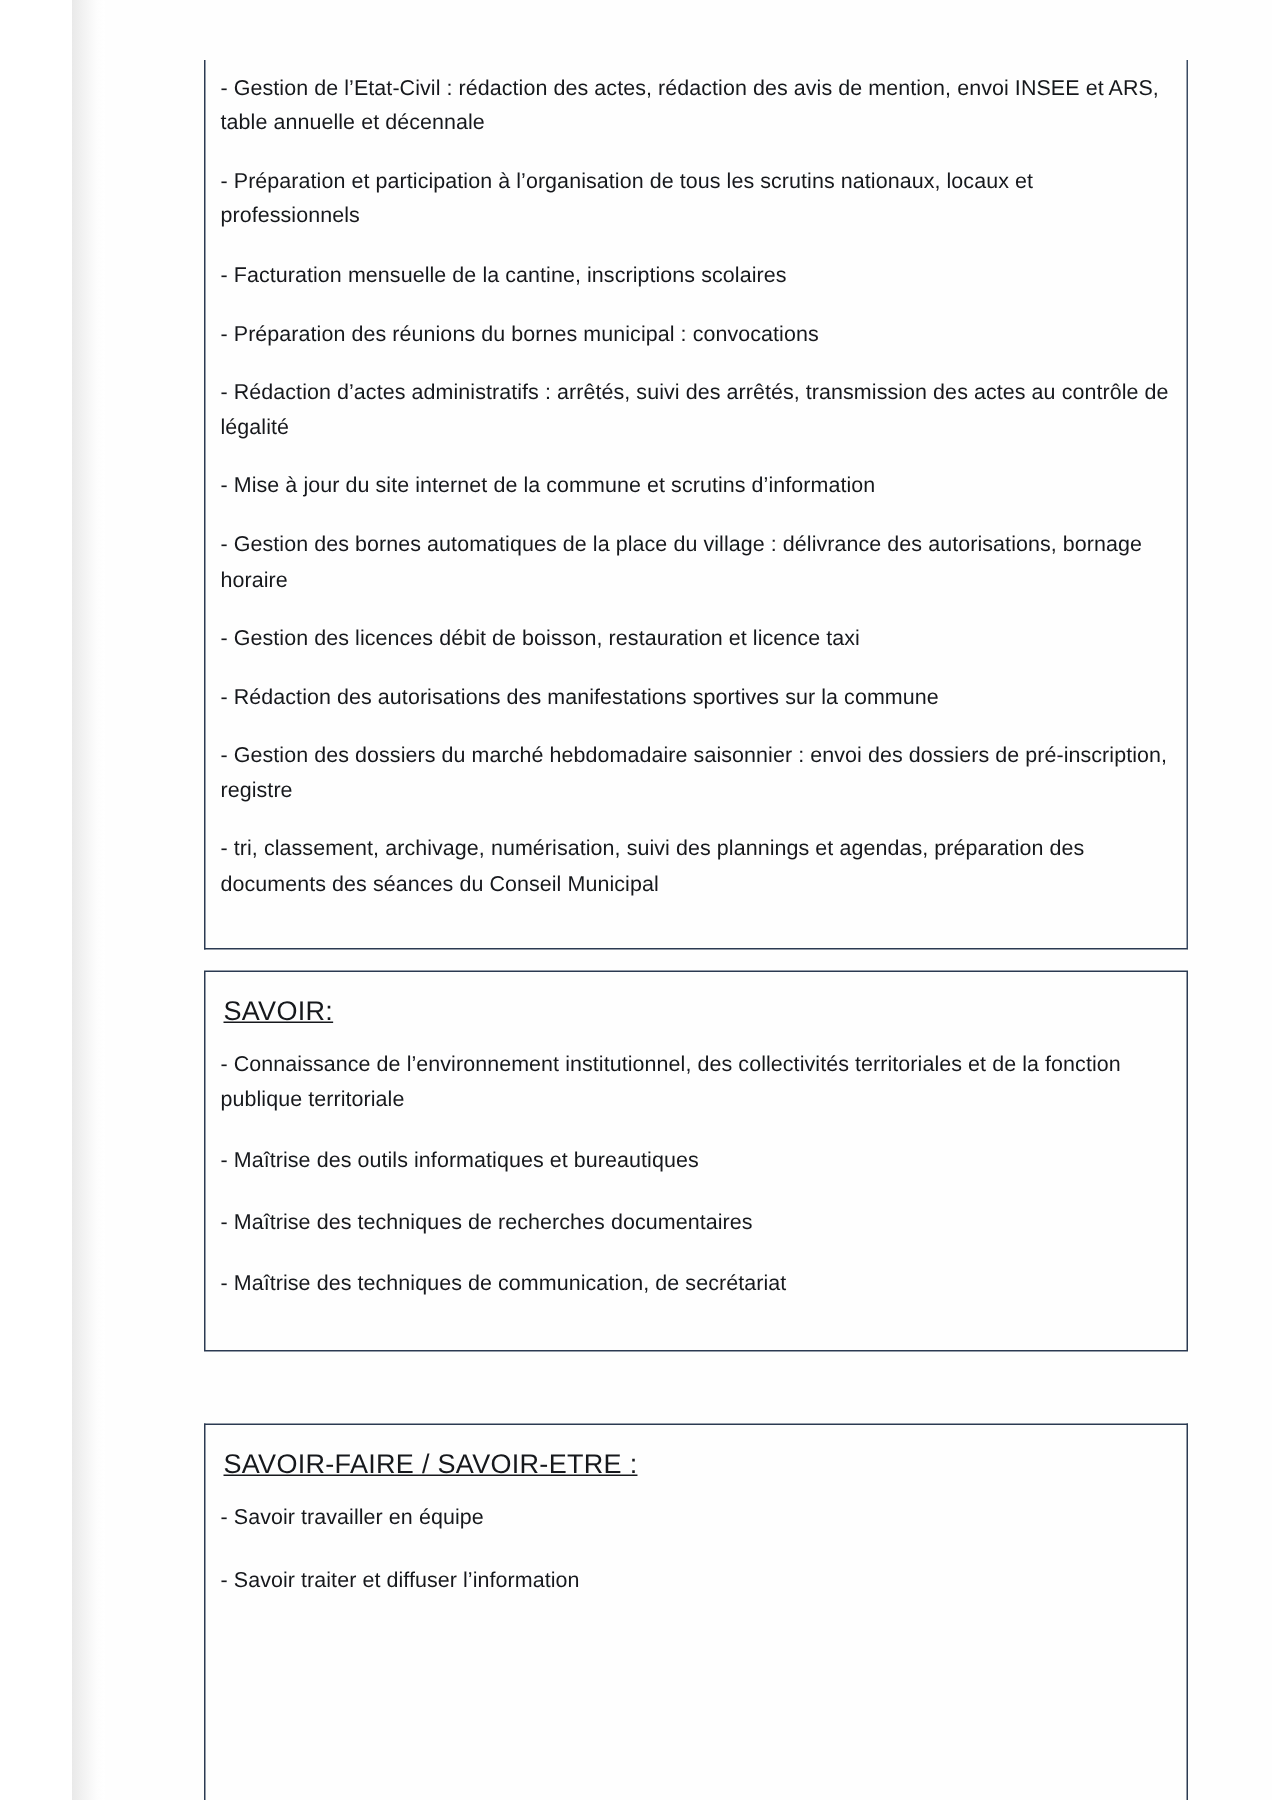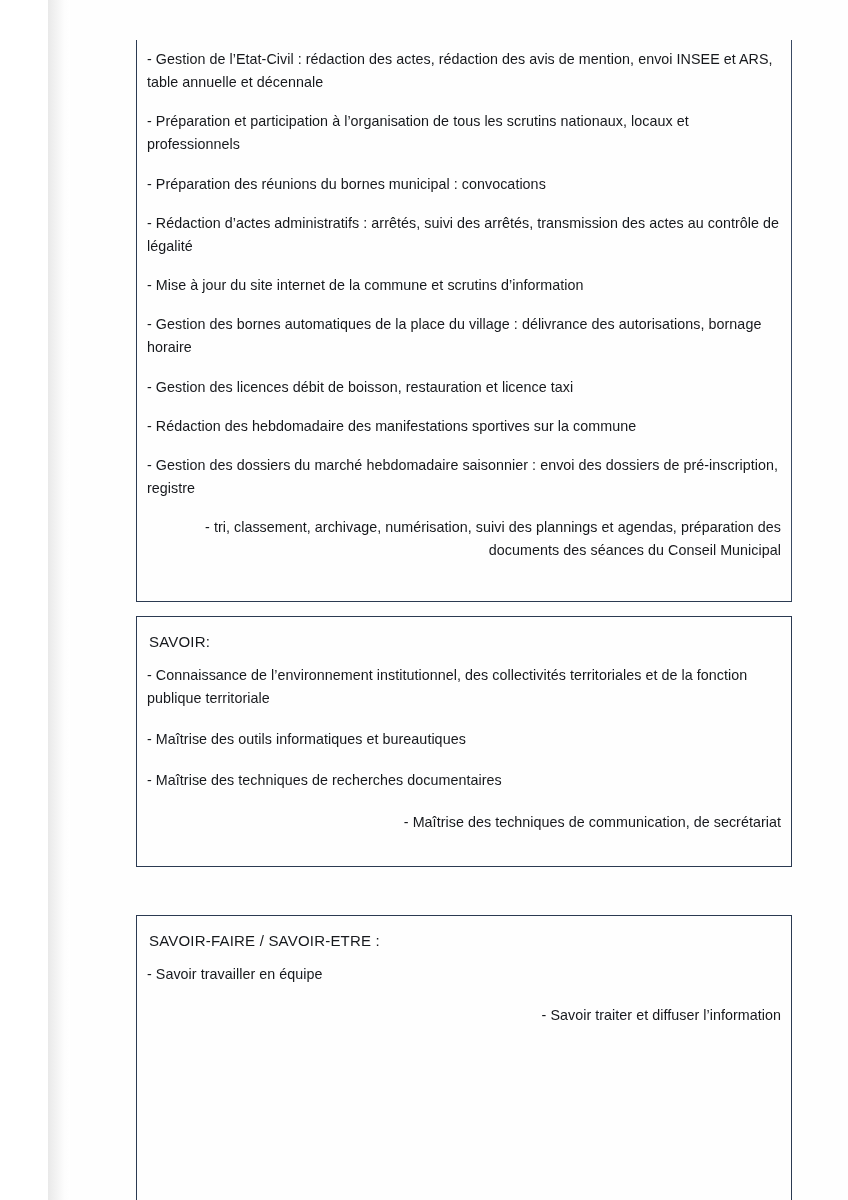--- a/index.html
+++ b/index.html
@@ -68,35 +68,35 @@
     min-height: 222px;
   }
 
   .box-savoirfaire {
     margin-top: 48px;
     min-height: 300px;
     border-bottom: none;
   }
 
   .section-title {
-    font-size: 15px;
+    font-size: 18px;
+    text-decoration: underline;
     margin: 4px 0 14px 2px;
     letter-spacing: 0.2px;
   }
 
   p.item {
     margin: 0 0 16px 0;
     font-size: 14.3px;
     line-height: 1.62;
     letter-spacing: 0.05px;
     text-align: left;
   }
   p.item:last-child {
     margin-bottom: 0;
-    text-align: right;
   }
 
   .tight p.item {
     margin-bottom: 16px;
   }
 
   .spaced p.item {
     margin-bottom: 18px;
   }
 </style>
@@ -105,26 +105,27 @@
 
 <div class="page">
   <div class="scan-edge-left"></div>
   <div class="scan-edge-right"></div>
 
   <div class="content">
 
     <div class="box box-missions tight">
       <p class="item">- Gestion de l’Etat-Civil : rédaction des actes, rédaction des avis de mention, envoi INSEE et ARS, table annuelle et décennale</p>
       <p class="item">- Préparation et participation à l’organisation de tous les scrutins nationaux, locaux et professionnels</p>
+      <p class="item">- Facturation mensuelle de la cantine, inscriptions scolaires</p>
       <p class="item">- Préparation des réunions du bornes municipal : convocations</p>
       <p class="item">- Rédaction d’actes administratifs : arrêtés, suivi des arrêtés, transmission des actes au contrôle de légalité</p>
       <p class="item">- Mise à jour du site internet de la commune et scrutins d’information</p>
       <p class="item">- Gestion des bornes automatiques de la place du village : délivrance des autorisations, bornage horaire</p>
       <p class="item">- Gestion des licences débit de boisson, restauration et licence taxi</p>
-      <p class="item">- Rédaction des hebdomadaire des manifestations sportives sur la commune</p>
+      <p class="item">- Rédaction des autorisations des manifestations sportives sur la commune</p>
       <p class="item">- Gestion des dossiers du marché hebdomadaire saisonnier : envoi des dossiers de pré-inscription, registre</p>
       <p class="item">- tri, classement, archivage, numérisation, suivi des plannings et agendas, préparation des documents des séances du Conseil Municipal</p>
     </div>
 
     <div class="box box-savoir spaced">
       <div class="section-title">SAVOIR:</div>
       <p class="item">- Connaissance de l’environnement institutionnel, des collectivités territoriales et de la fonction publique territoriale</p>
       <p class="item">- Maîtrise des outils informatiques et bureautiques</p>
       <p class="item">- Maîtrise des techniques de recherches documentaires</p>
       <p class="item">- Maîtrise des techniques de communication, de secrétariat</p>

